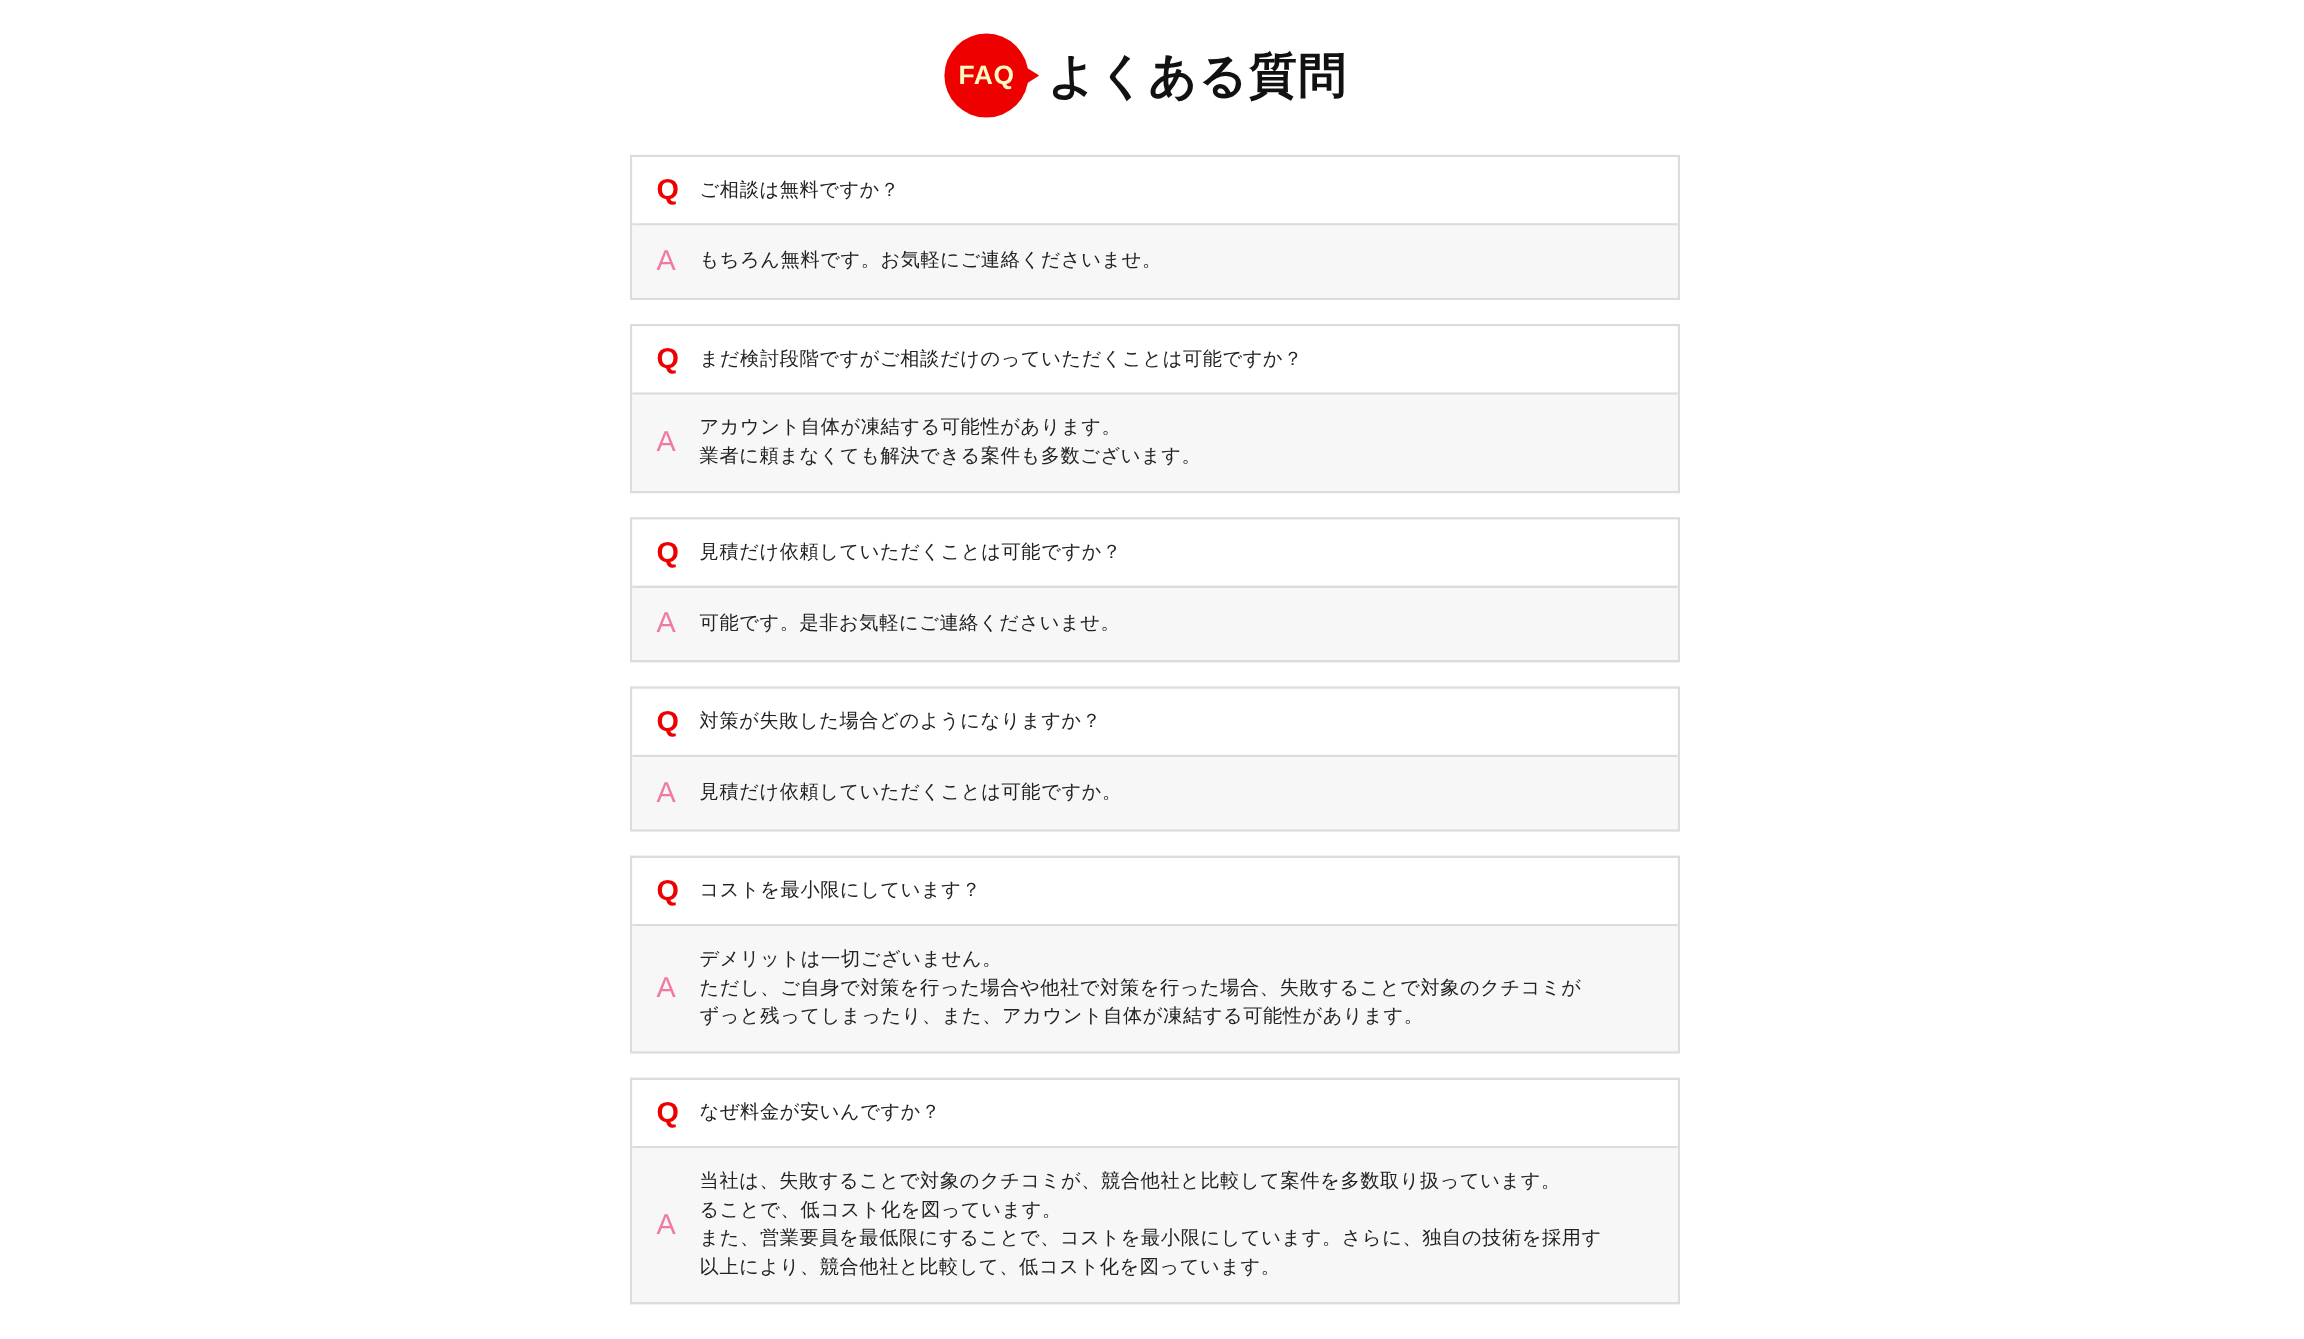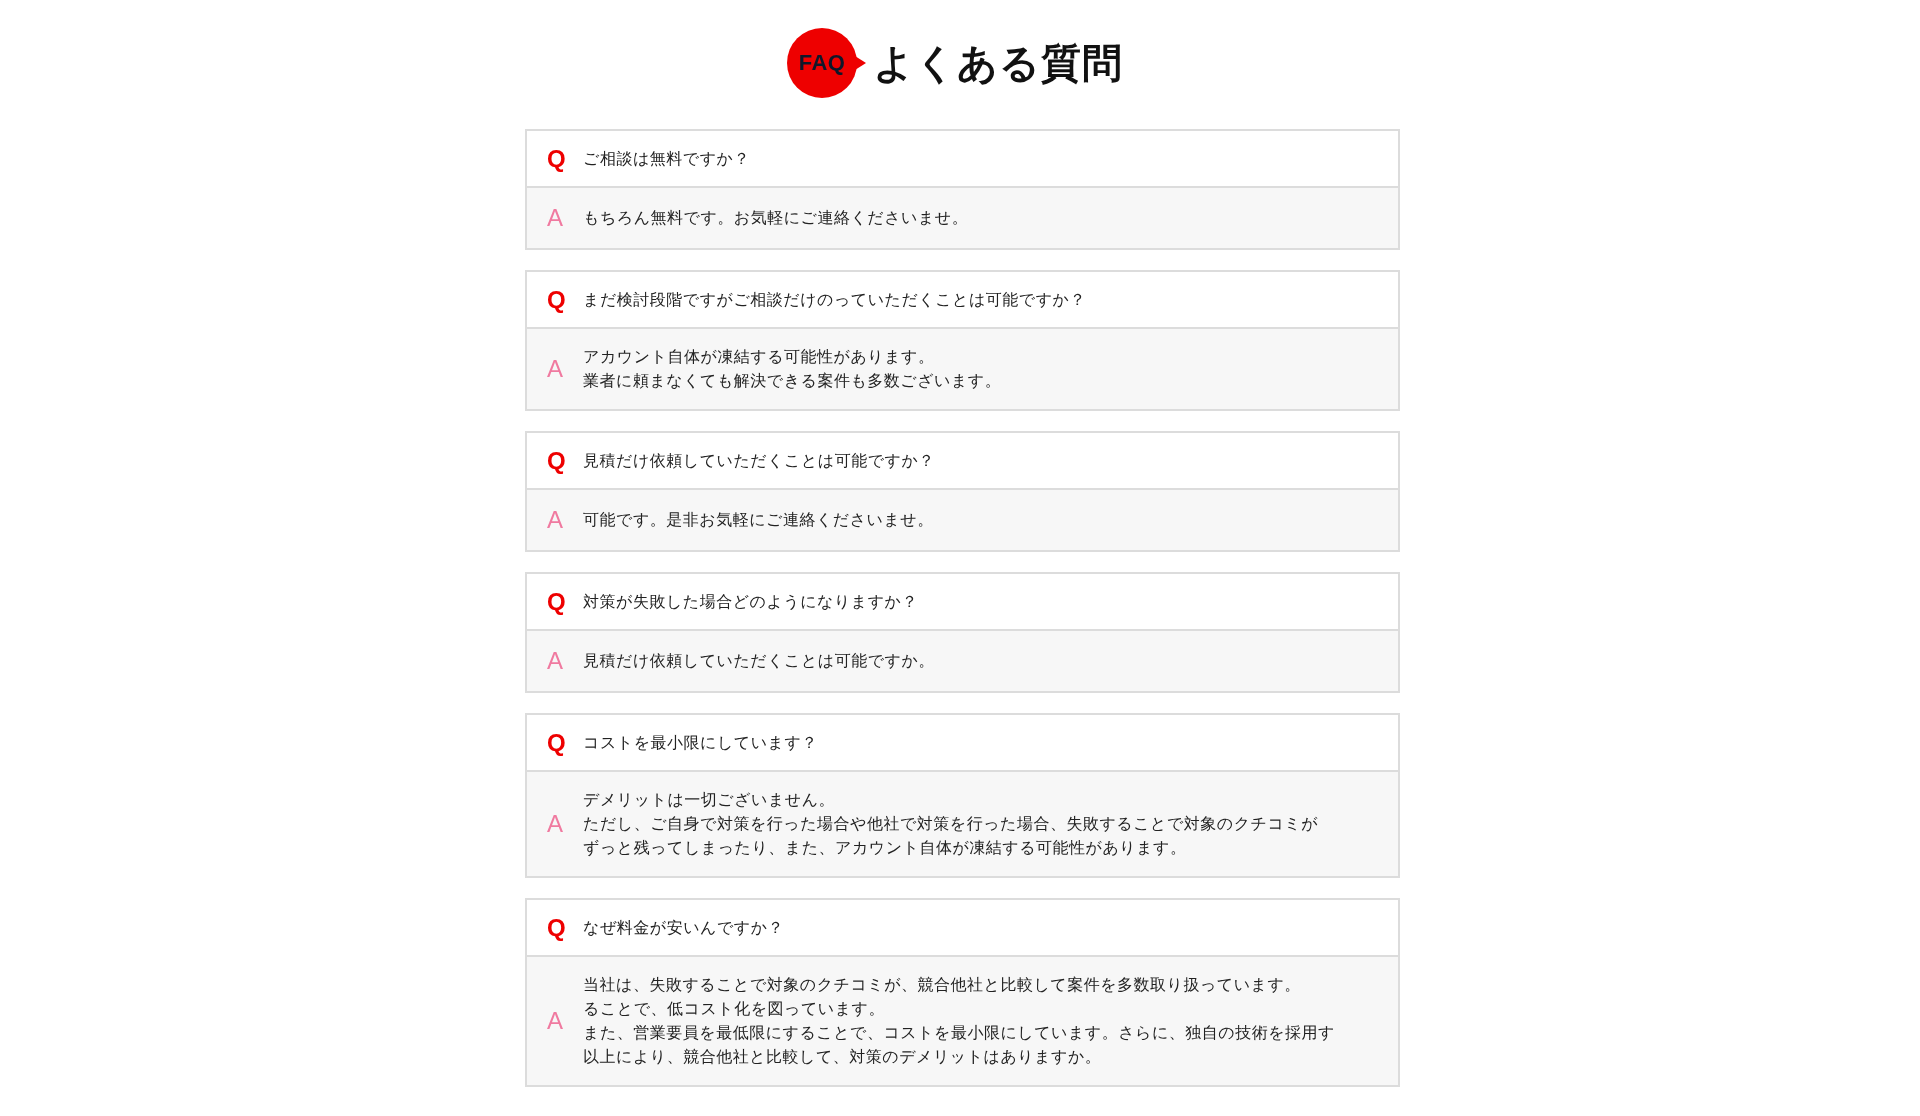--- a/index.html
+++ b/index.html
@@ -7,42 +7,42 @@
       width: 1920px; height: 1116px; position: relative; overflow: hidden;
       font-family: "DejaVu Sans", "Liberation Sans", sans-serif; color: #222;
     }
     .heading {
       position: absolute; top: 28px; left: 0; width: 1920px;
       display: flex; justify-content: center; align-items: center;
     }
     .heading-inner { display: flex; align-items: center; margin-left: -10px; }
     .faq-bubble {
       position: relative; width: 70px; height: 70px; border-radius: 50%;
-      background: #ee0000; color: #0f172a; display: flex; align-items: center; justify-content: center;
+      background: #ee0000; color: #fef9c3; display: flex; align-items: center; justify-content: center;
       font-family: "Liberation Sans", sans-serif; font-weight: bold; font-size: 22px; letter-spacing: 0.5px;
     }
     .faq-bubble::after {
       content: ""; position: absolute; right: -9px; top: 28px;
       border-top: 7px solid transparent; border-bottom: 7px solid transparent; border-left: 11px solid #ee0000;
     }
     .heading-title {
       margin-left: 16px; font-size: 40px; font-weight: bold; color: #111; letter-spacing: 1px;
     }
     .faq-list { position: absolute; left: 525px; top: 129px; width: 875px; }
     .faq-item { border: 2px solid #dcdcdc; background: #fff; margin-bottom: 20px; box-sizing: border-box; }
     .faq-row { display: flex; align-items: center; padding: 0 20px 0 18px; box-sizing: border-box; }
     .faq-q { height: 57px; background: #fff; border-bottom: 2px solid #dcdcdc; }
     .faq-a { background: #f7f7f7; padding-top: 16px; padding-bottom: 16px; min-height: 57px; }
     .mark {
       width: 36px; flex: 0 0 36px; font-family: "Liberation Sans", sans-serif; font-weight: bold;
       font-size: 24px; text-align: left; padding-left: 2px;
     }
     .mark-q { color: #ee0000; }
     .mark-a { color: #f07aa0; font-weight: normal; }
-    .text { font-size: 16px; line-height: 24px; color: #222; letter-spacing: 0.5px; }
+    .text { font-size: 16px; line-height: 24px; color: #222; letter-spacing: 0.5px; font-family: Liberation Mono, monospace; }
     .text-line { display: block; }
   </style>
 </head>
 <body>
 
 <div class="heading">
   <div class="heading-inner">
     <div class="faq-bubble">
       <span>FAQ</span>
     </div>
@@ -124,18 +124,18 @@
     <div class="faq-row faq-q">
       <span class="mark mark-q">Q</span>
       <span class="text">なぜ料金が安いんですか？</span>
     </div>
     <div class="faq-row faq-a">
       <span class="mark mark-a">A</span>
       <span class="text">
         <span class="text-line">当社は、失敗することで対象のクチコミが、競合他社と比較して案件を多数取り扱っています。</span>
         <span class="text-line">ることで、低コスト化を図っています。</span>
         <span class="text-line">また、営業要員を最低限にすることで、コストを最小限にしています。さらに、独自の技術を採用す</span>
-        <span class="text-line">以上により、競合他社と比較して、対策のデメリットはありますか。</span>
+        <span class="text-line">以上により、競合他社と比較して、低コスト化を図っています。</span>
       </span>
     </div>
   </div>
 
 </div>
 
 </body></html>

